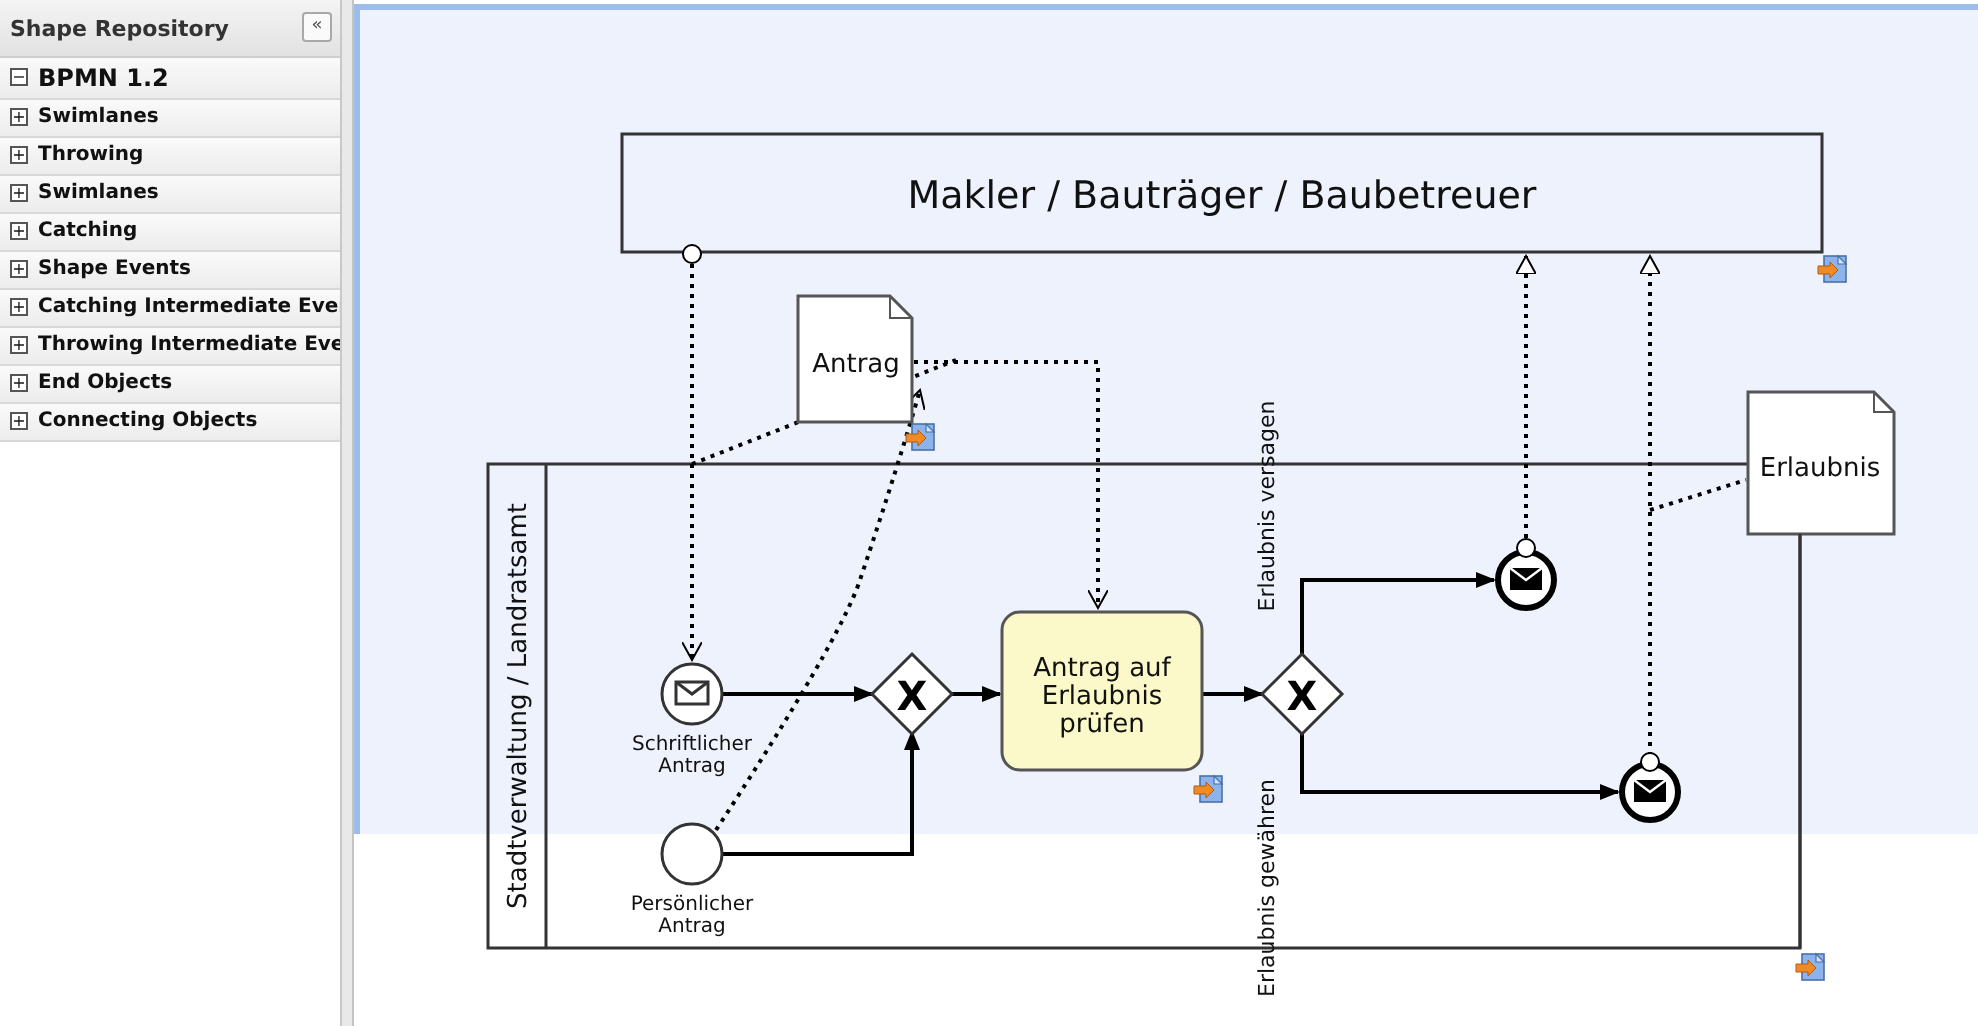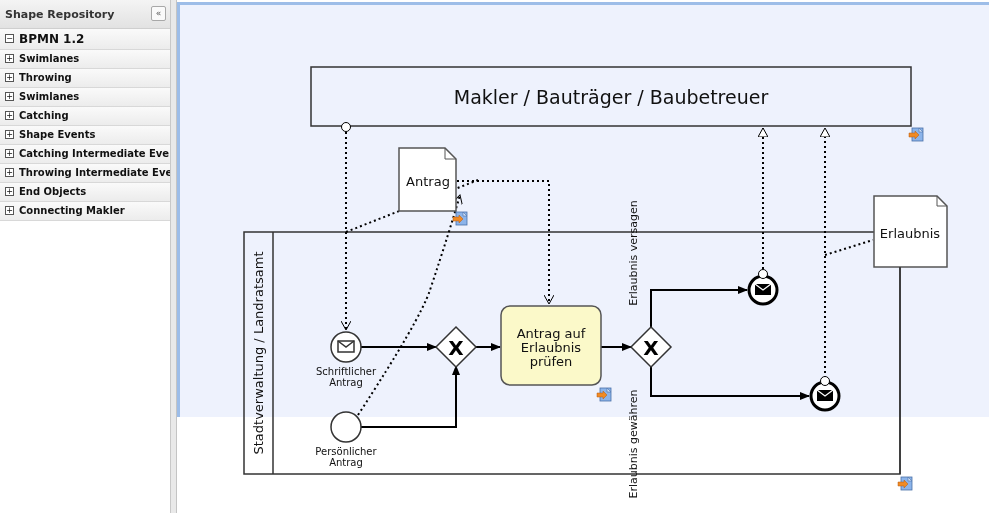--- a/index.html
+++ b/index.html
@@ -57,21 +57,21 @@
   <div class="cat">
       <span class="pm">+</span>
       <span class="lbl">Throwing Intermediate Events</span>
     </div>
   <div class="cat">
       <span class="pm">+</span>
       <span class="lbl">End Objects</span>
     </div>
   <div class="cat">
       <span class="pm">+</span>
-      <span class="lbl">Connecting Makler</span>
+      <span class="lbl">Connecting Objects</span>
     </div>
 </div>
 
 <div id="splitter"></div>
 
 <div id="canvas">
 <svg width="809" height="508" viewBox="180 5 809 508" style="position:absolute;left:0;top:0;">
   <defs>
     <marker id="arrowSolid" markerWidth="10" markerHeight="8" refX="9" refY="4" orient="auto" markerUnits="userSpaceOnUse">
           <path d="M0,0 L10,4 L0,8 Z" fill="#000"></path>

